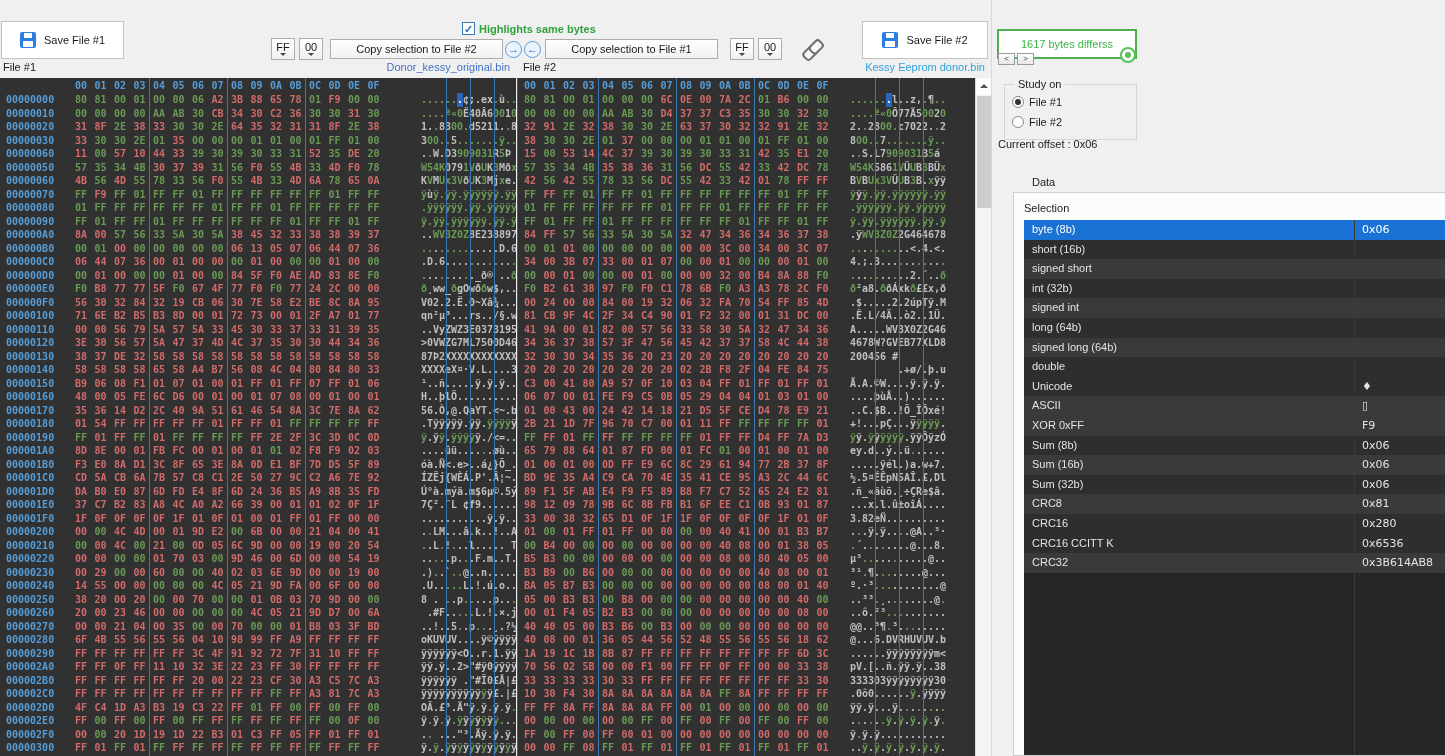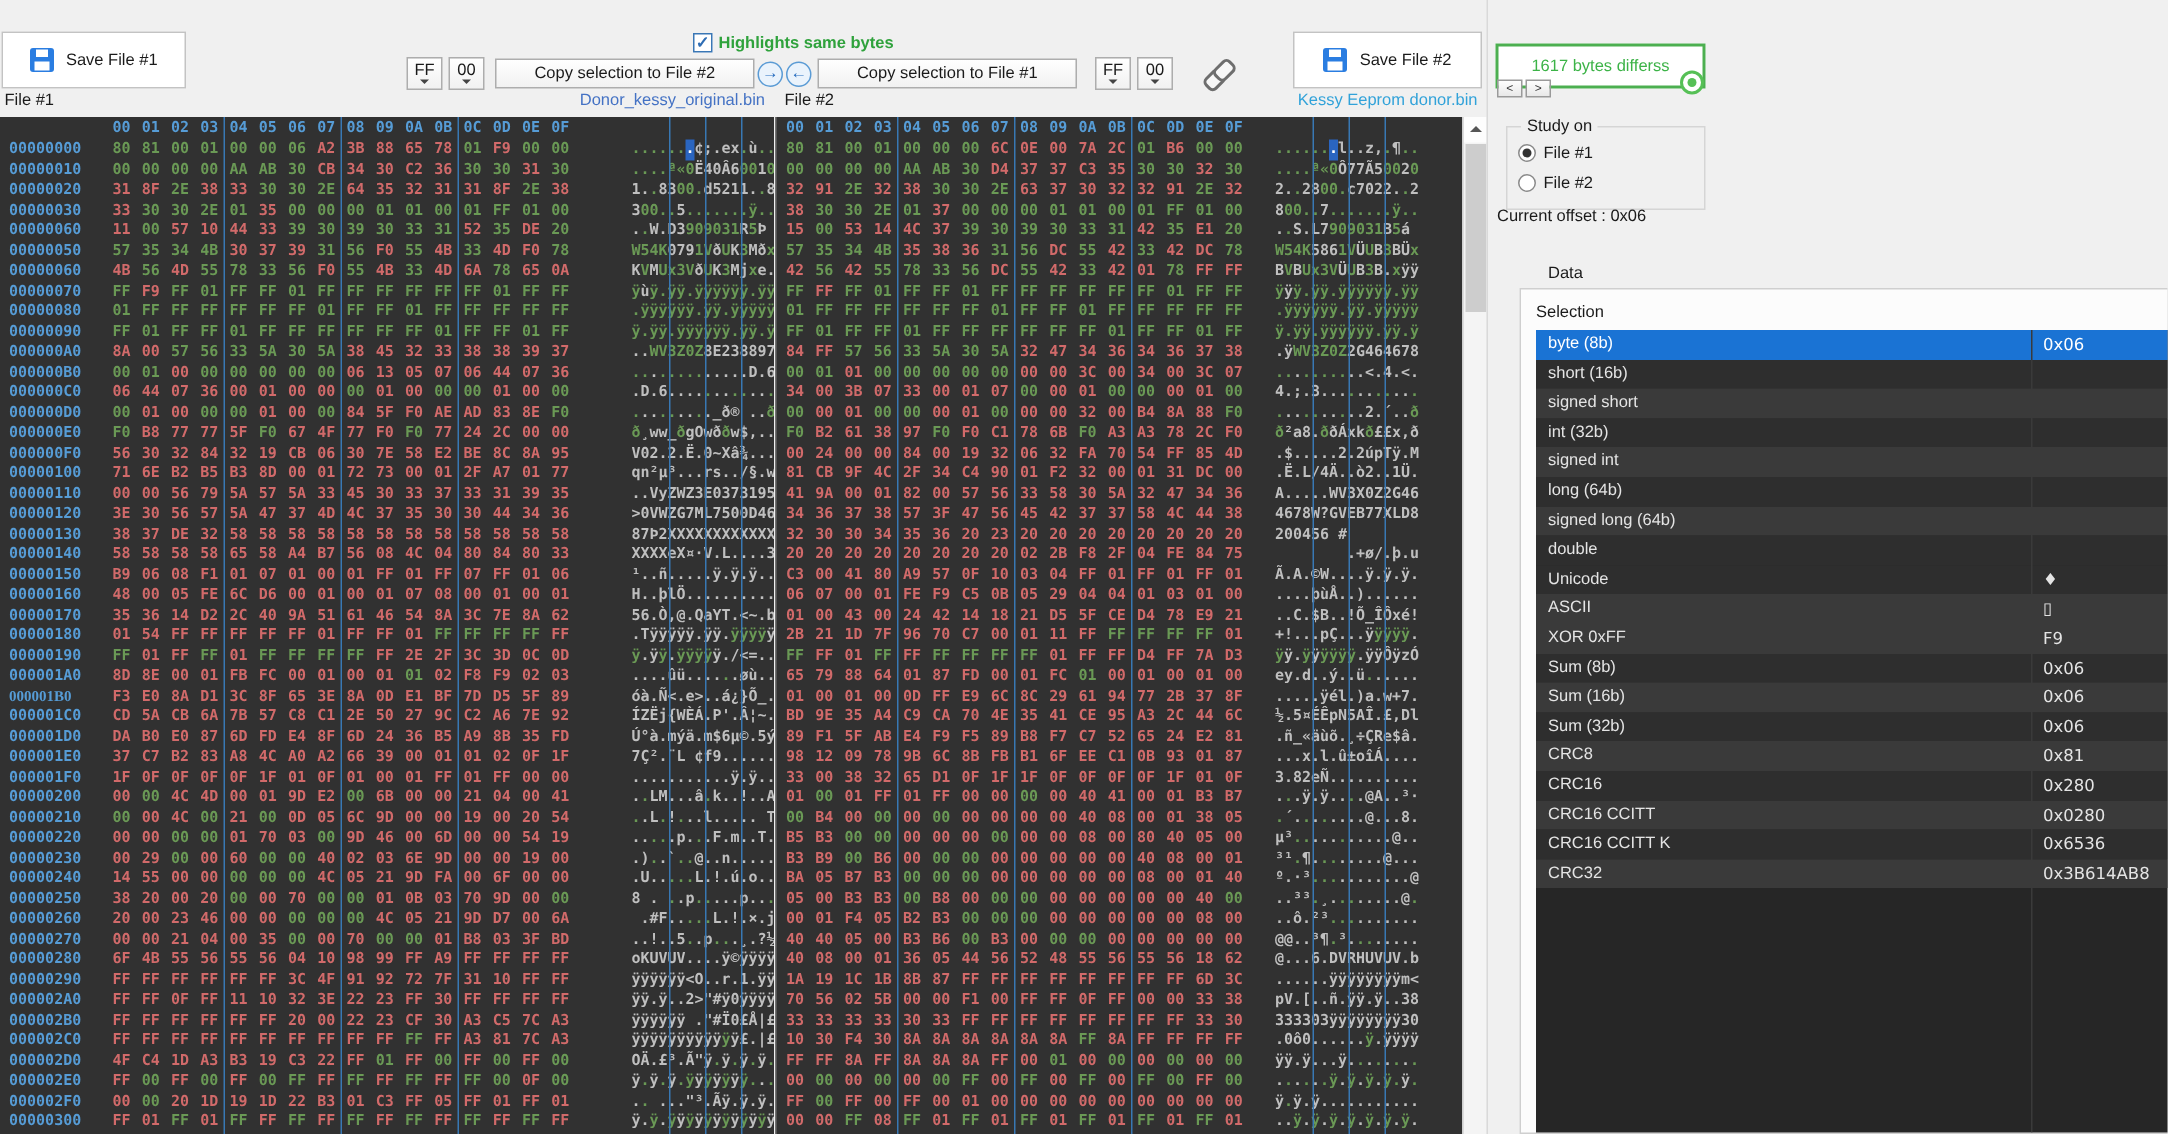--- a/index.html
+++ b/index.html
@@ -1097,21 +1097,21 @@
         <span class="hcell diff" style="left: 309px;">F8</span>
         <span class="acell diff" style="left: 493px;">ø</span>
         <span class="hcell diff" style="left: 328.5px;">F9</span>
         <span class="acell diff" style="left: 499px;">ù</span>
         <span class="hcell diff" style="left: 348px;">02</span>
         <span class="acell diff" style="left: 505px;">.</span>
         <span class="hcell diff" style="left: 367.5px;">03</span>
         <span class="acell diff" style="left: 511px;">.</span>
       </div>
       <div class="hexrow">
-        <span class="addr" style="left: 6px; font-family: Liberation Serif, serif;">000001B0</span>
+        <span class="addr" style="left: 6px;">000001B0</span>
         <span class="hcell diff" style="left: 75px;">F3</span>
         <span class="acell diff" style="left: 421px;">ó</span>
         <span class="hcell diff" style="left: 94.5px;">E0</span>
         <span class="acell diff" style="left: 427px;">à</span>
         <span class="hcell diff" style="left: 114px;">8A</span>
         <span class="acell diff" style="left: 433px;">.</span>
         <span class="hcell diff" style="left: 133.5px;">D1</span>
         <span class="acell diff" style="left: 439px;">Ñ</span>
         <span class="hcell diff" style="left: 153px;">3C</span>
         <span class="acell diff" style="left: 445px;">&lt;</span>
@@ -3665,24 +3665,20 @@
               <span class="tc-val">0x06</span>
             </div>
             <div class="trow even">
               <span class="tc-type">CRC8</span>
               <span class="tc-val">0x81</span>
             </div>
             <div class="trow odd">
               <span class="tc-type">CRC16</span>
               <span class="tc-val">0x280</span>
             </div>
-            <div class="trow even">
-              <span class="tc-type">CRC16 CCITT</span>
-              <span class="tc-val">0x0280</span>
-            </div>
             <div class="trow odd">
               <span class="tc-type">CRC16 CCITT K</span>
               <span class="tc-val">0x6536</span>
             </div>
             <div class="trow even">
               <span class="tc-type">CRC32</span>
               <span class="tc-val">0x3B614AB8</span>
             </div>
           </div>
         <div class="valsep"></div>

